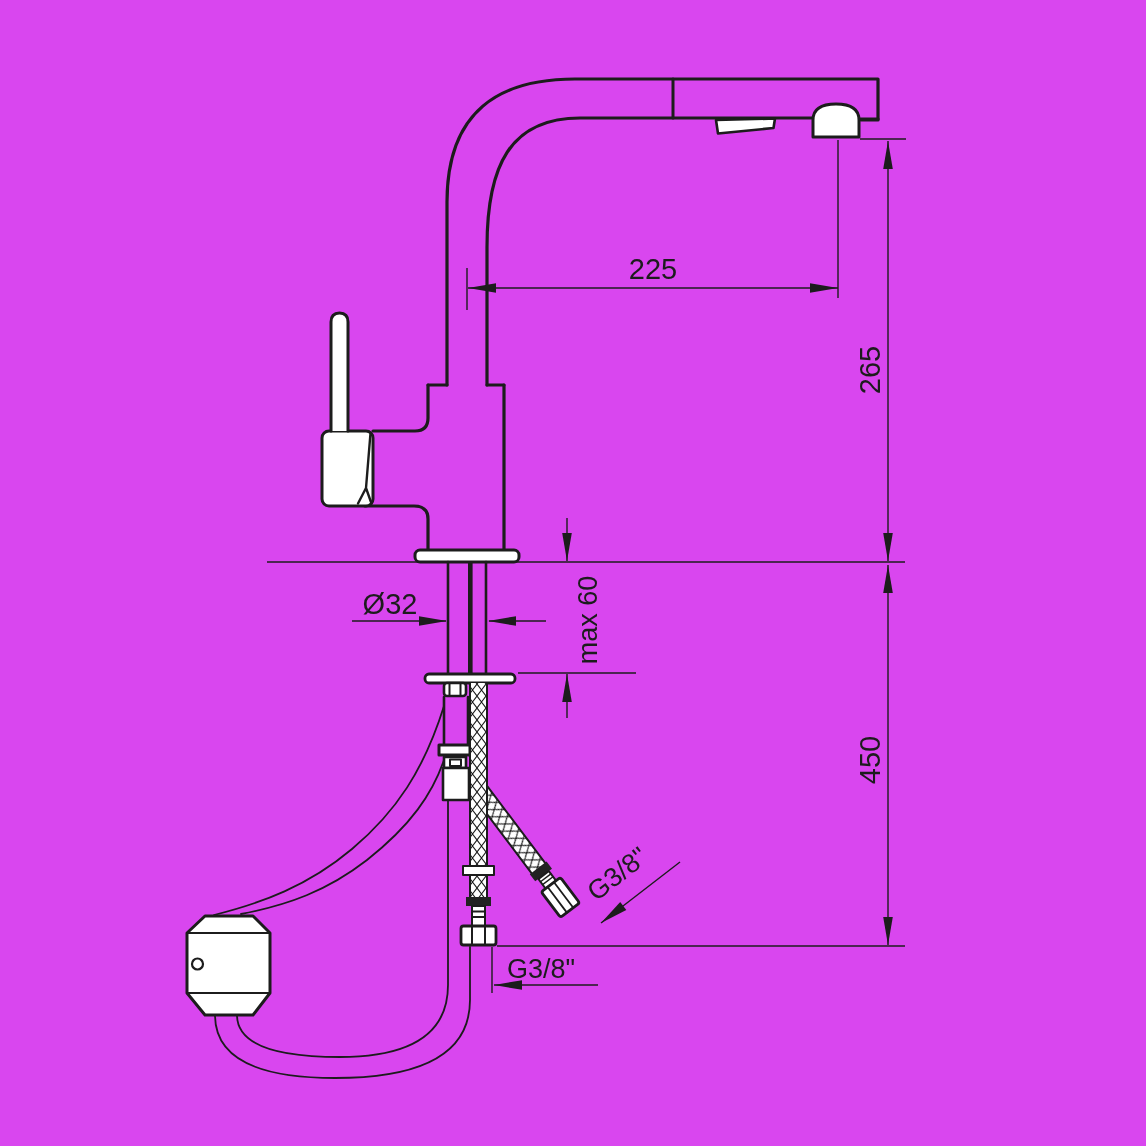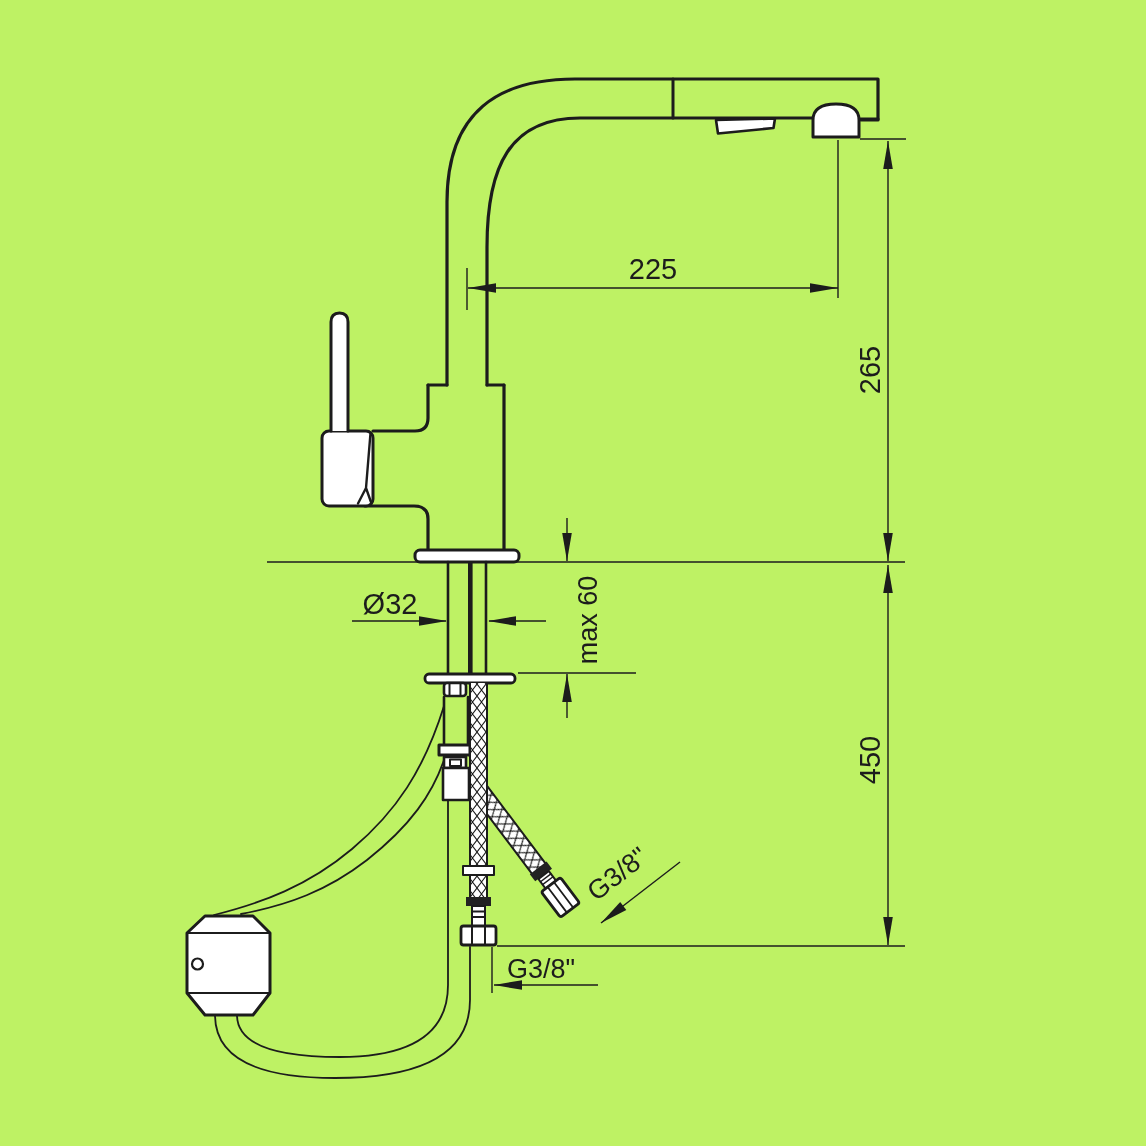--- a/index.html
+++ b/index.html
@@ -1,16 +1,16 @@
 <!DOCTYPE html>
 <html><head>
 <meta charset="utf-8">
 <style>
   html,body{margin:0;padding:0;background:#fff;}
-  #stage{width:1146px;height:1146px;background:#bef264;position:relative;overflow:hidden;}
+  #stage{width:1146px;height:1146px;background:#d946ef;position:relative;overflow:hidden;}
   svg{display:block;}
   text{font-family:"Liberation Sans","DejaVu Sans",sans-serif;fill:#1c1c1c;}
   .dimtxt{font-size:29px;}
   .dimtxt-s{font-size:27px;}
 </style>
 </head>
 <body>
 
 <div id="stage">
 <svg width="1146" height="1146" viewBox="0 0 1146 1146">

